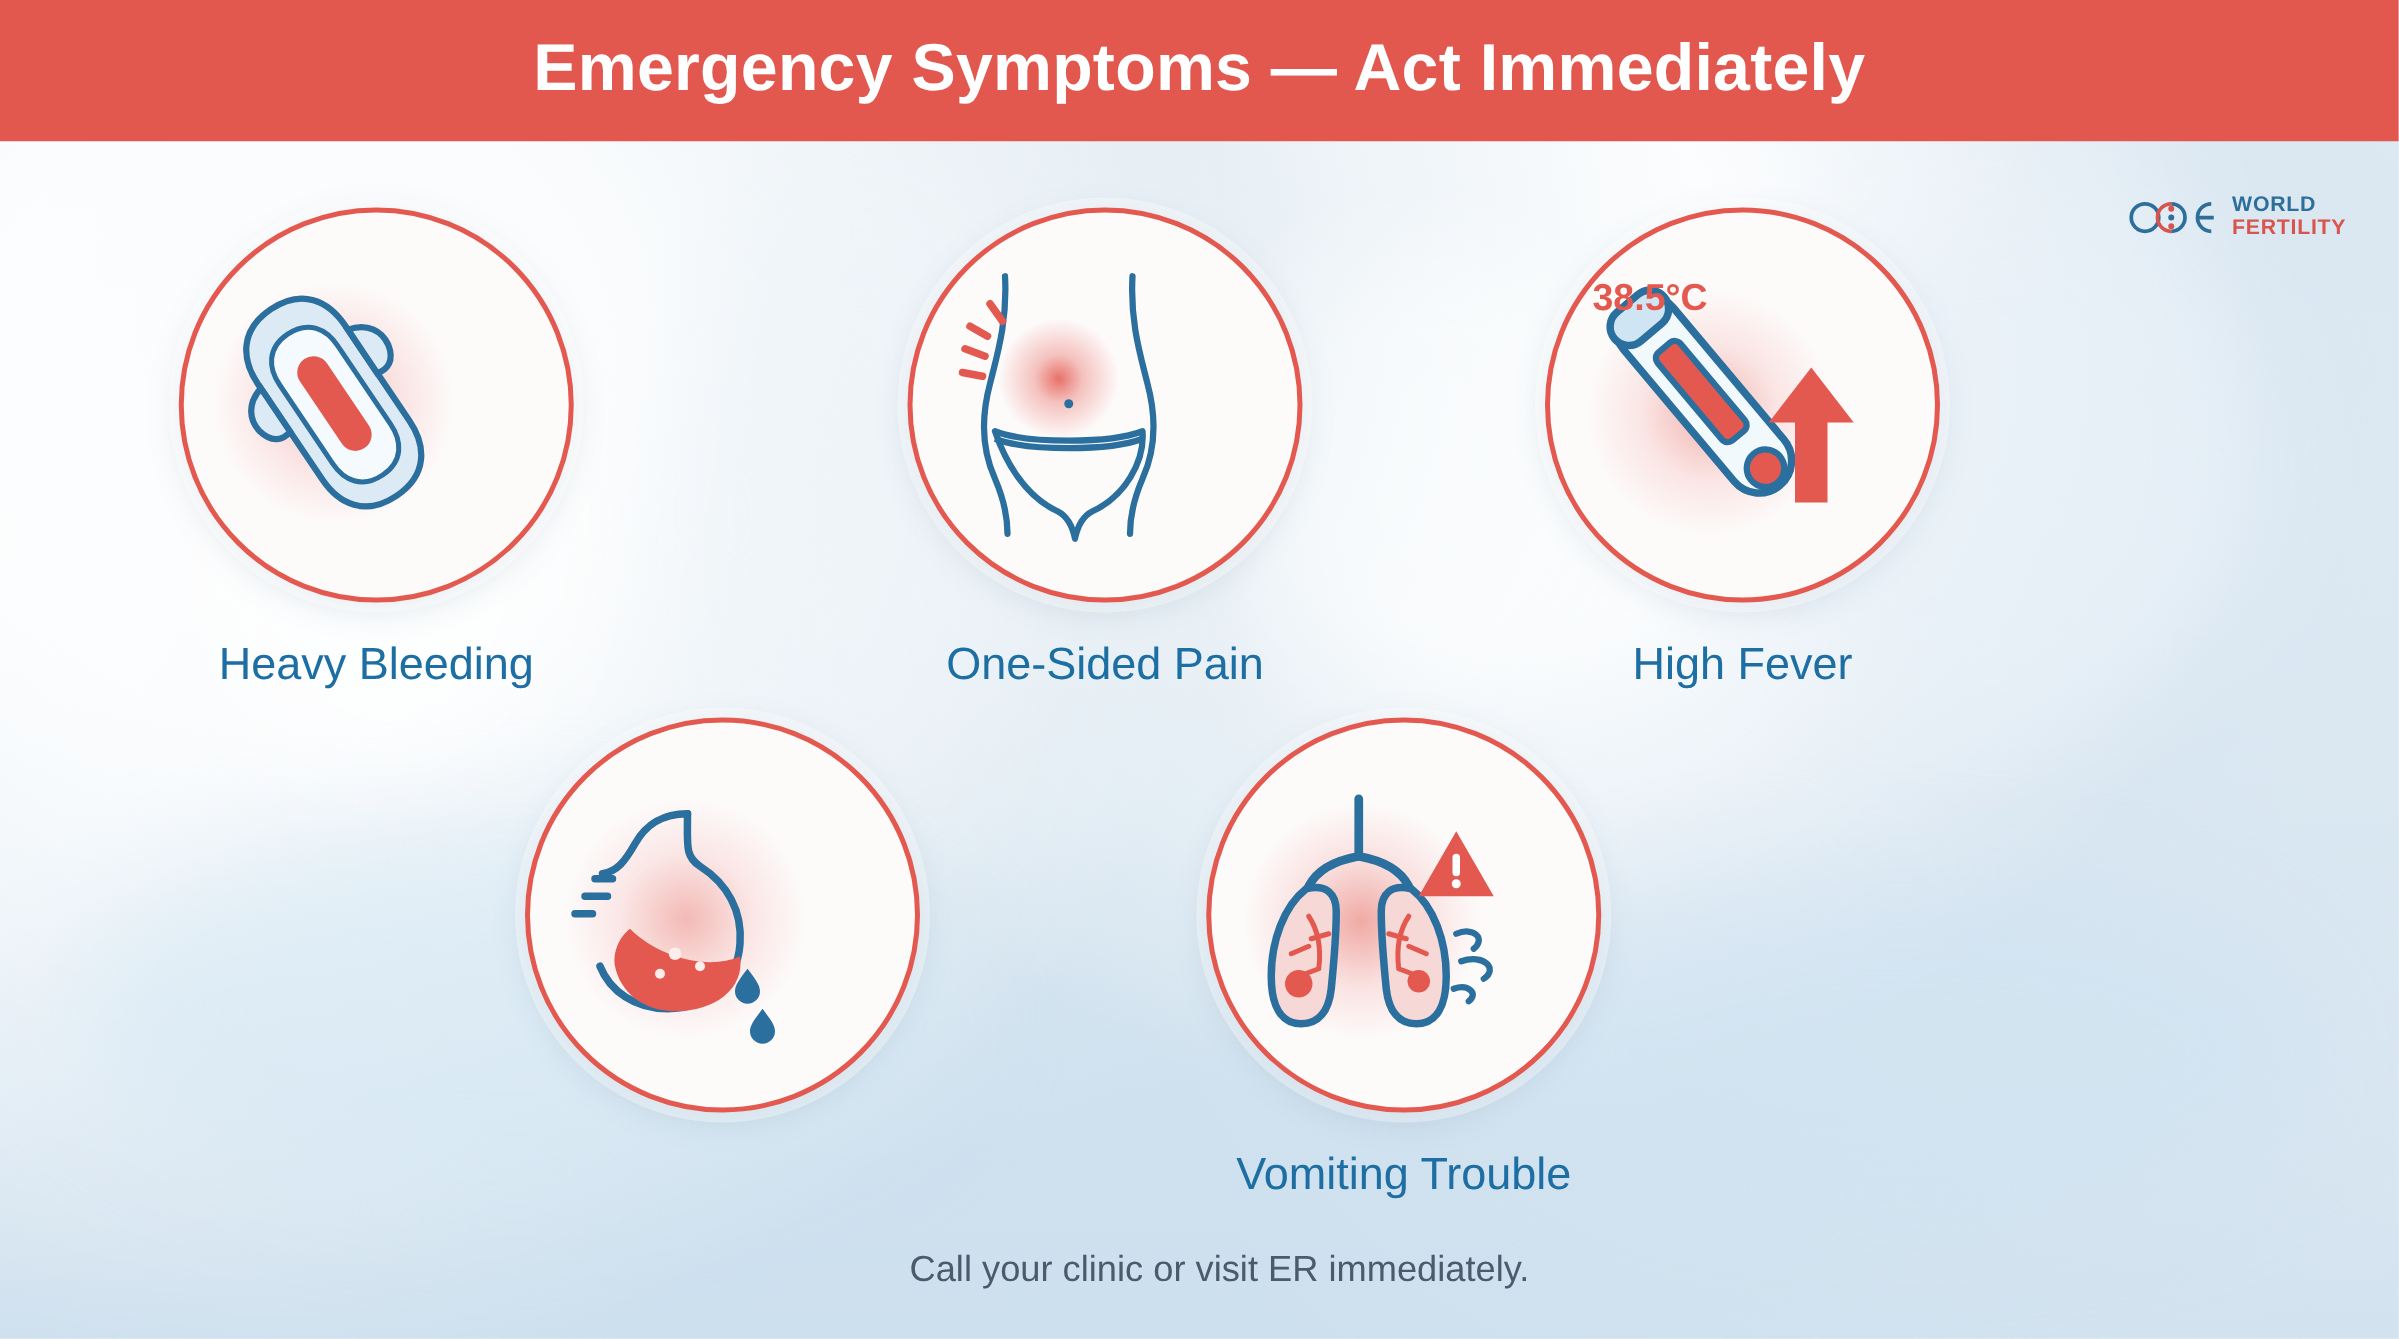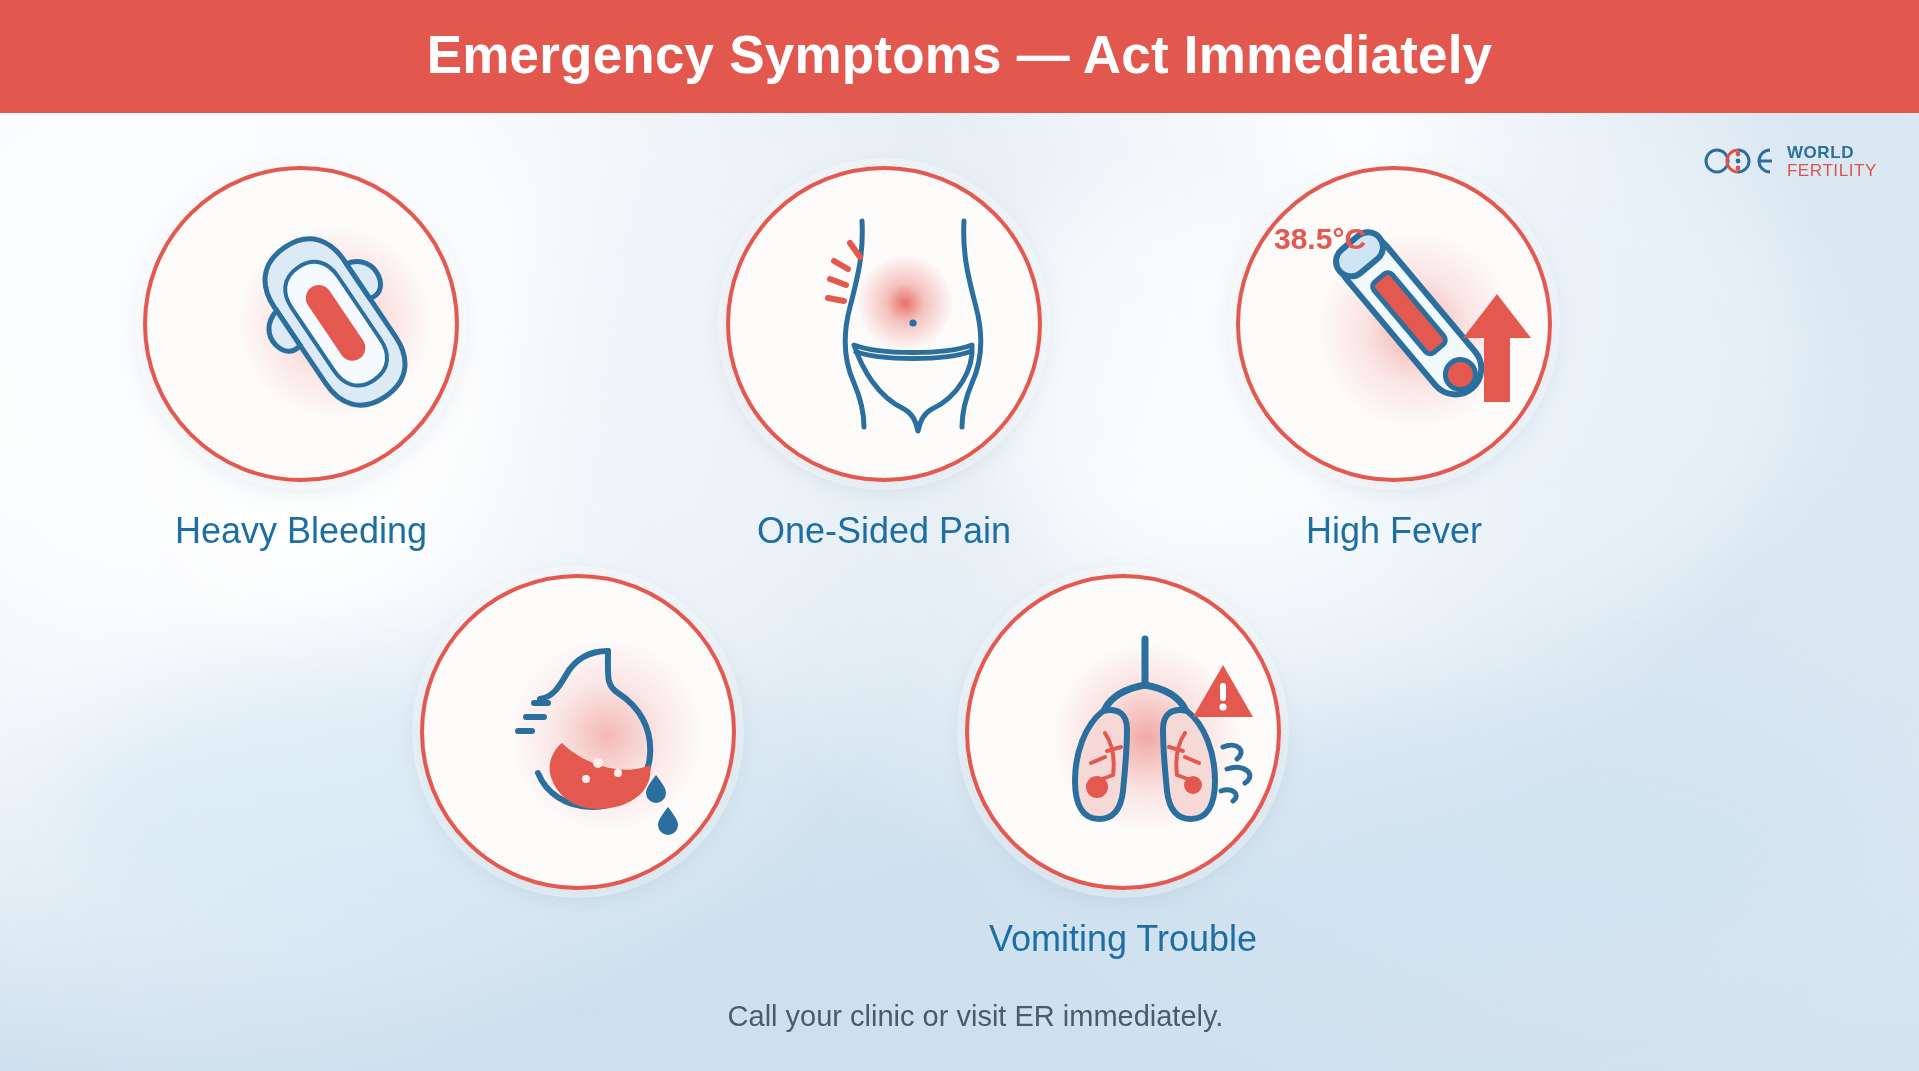--- a/index.html
+++ b/index.html
@@ -64,62 +64,62 @@
     letter-spacing: 0.2px;
     text-align: center;
     line-height: 1;
     margin-top: -4px;
   }
 
   
   .brand {
     position: absolute;
     right: 42px;
-    top: 144px;
-    display: flex;
-    align-items: flex-start;
+    top: 155px;
+    display: flex;
+    align-items: flex-end;
     gap: 9px;
   }
   .brand-mark { display: block; }
   .brand-text {
     display: flex;
     flex-direction: column;
     line-height: 1.05;
   }
   .brand-line1 {
     color: #2c6f9b;
     font-size: 17px;
     font-weight: bold;
     letter-spacing: 0.6px;
   }
   .brand-line2 {
     color: #d8554d;
     font-size: 17px;
-    font-weight: normal;
+    font-weight: bold;
     letter-spacing: 0.6px;
   }
 
   
   .card {
     position: absolute;
     display: flex;
     flex-direction: column;
     align-items: center;
   }
   .circle {
     width: 308px;
     height: 308px;
     border-radius: 50%;
     background: #fdfafa;
     border: 4px solid #e4594f;
     box-shadow: 0 0 0 8px rgba(255,255,255,0.35), 0 6px 26px rgba(90,120,150,0.18);
     position: relative;
     display: flex;
     align-items: center;
-    justify-content: flex-end;
+    justify-content: flex-start;
     overflow: hidden;
   }
   .circle svg { display: block; }
   .card-label {
     margin-top: 28px;
     color: #1d6ea3;
     font-size: 36px;
     font-weight: normal;
     text-align: center;
     white-space: nowrap;

